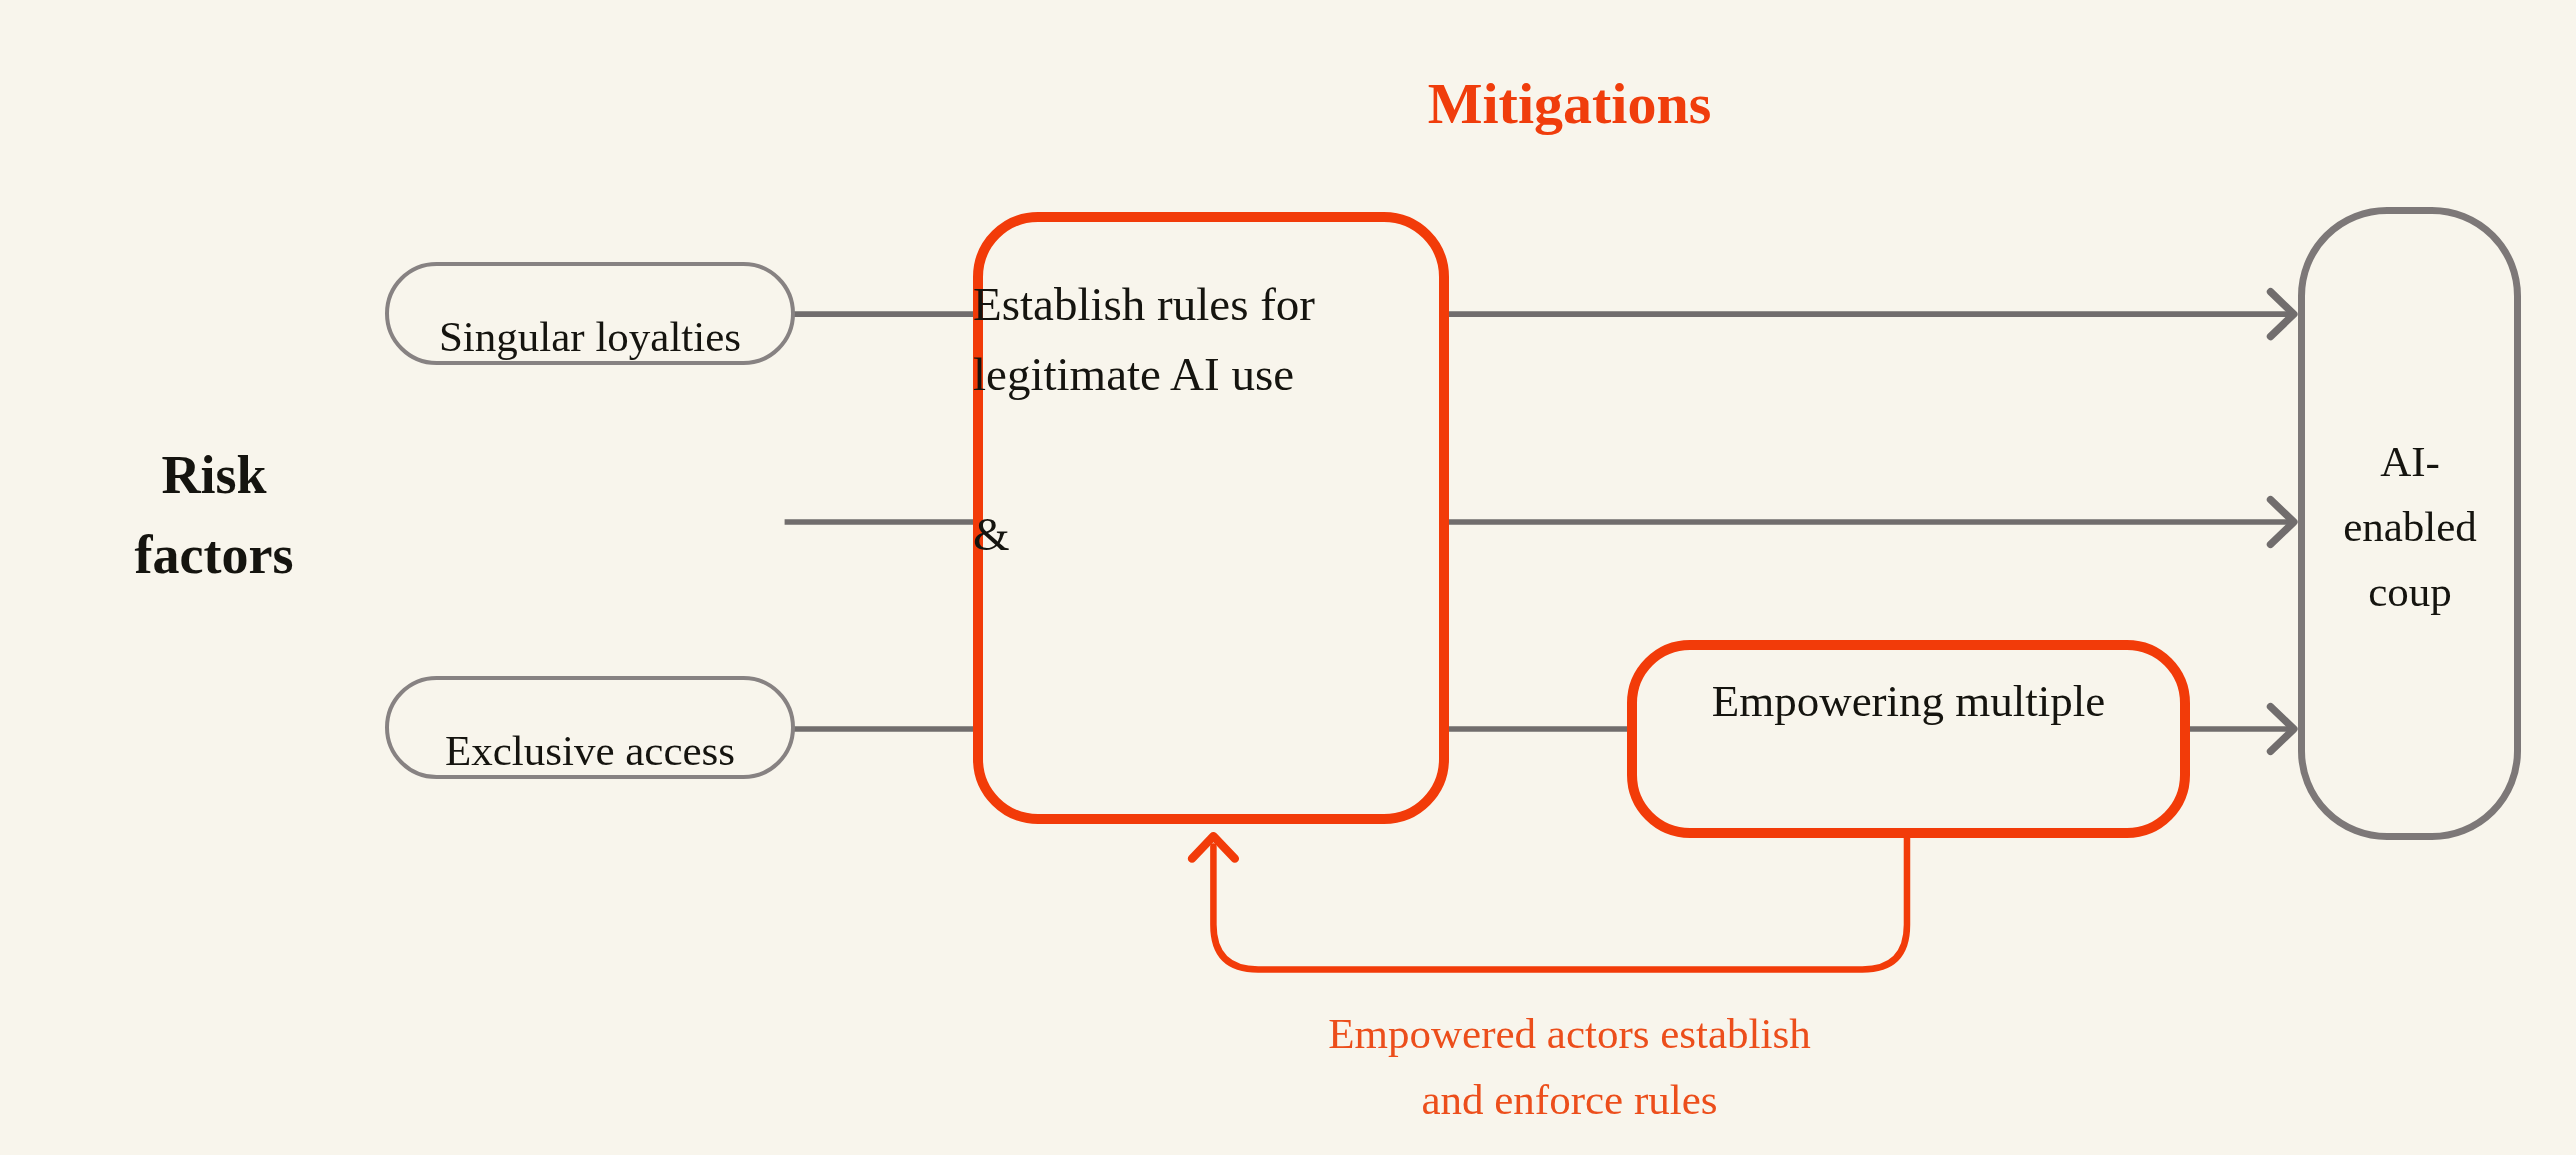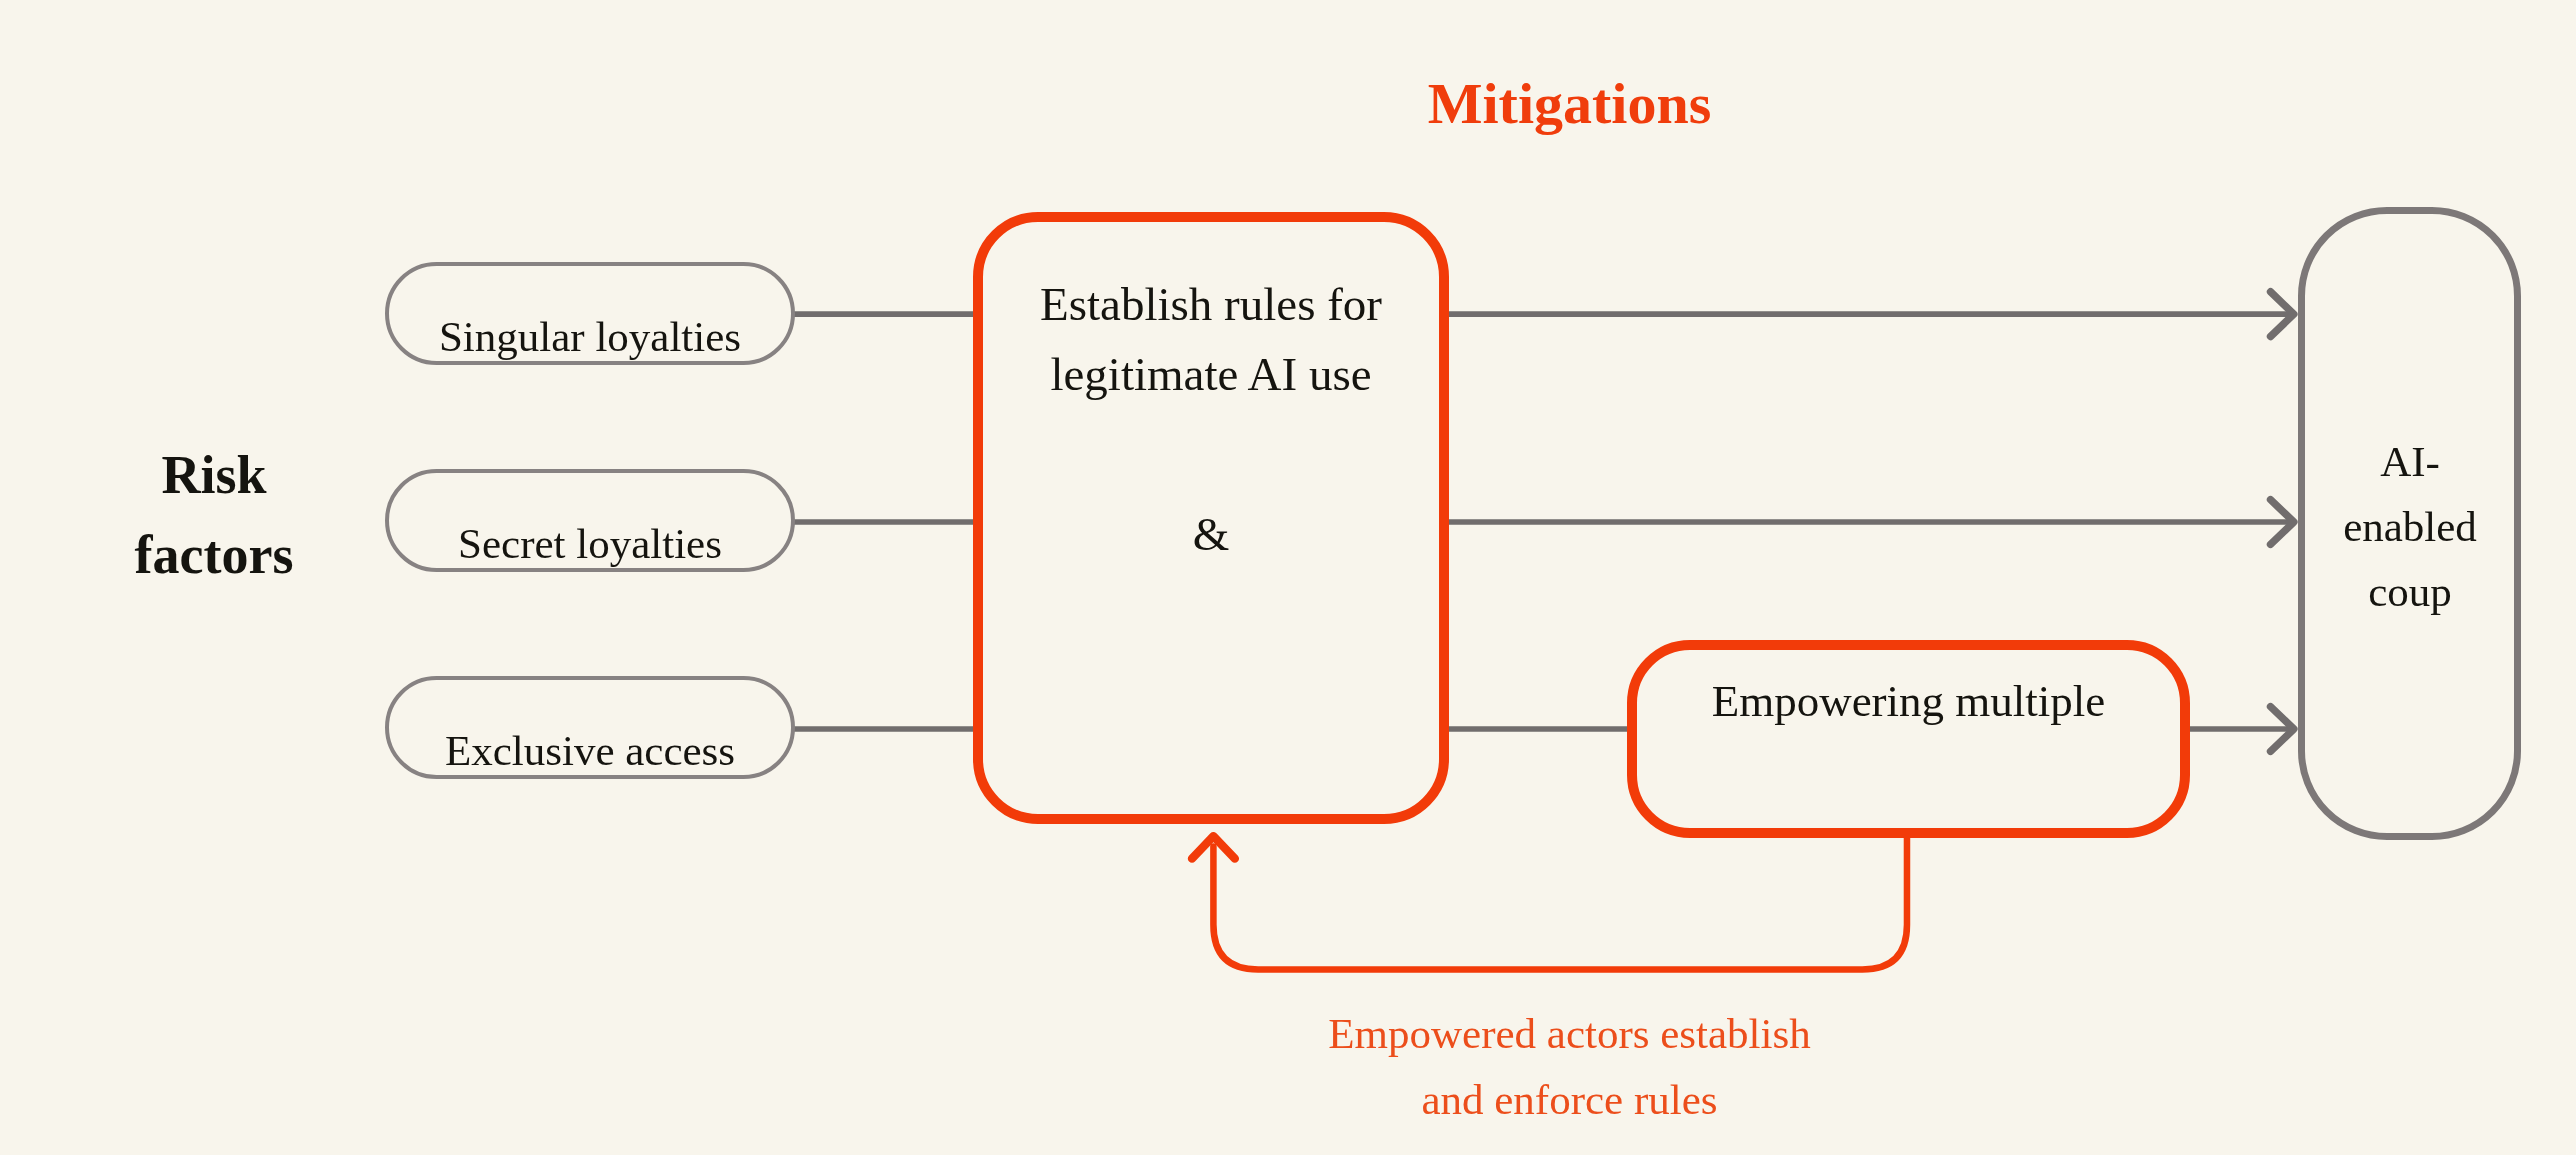--- a/index.html
+++ b/index.html
@@ -48,21 +48,21 @@
   .pill.r2 { top: 469px; }
   .pill.r3 { top: 676px; }
 
   
   .mitigation-box {
     left: 925px; top: 212px; width: 456px; height: 592px;
     background: #F8F5EC;
     border: 10.3px solid #F23B09;
     border-radius: 65px;
   }
-  .mit-text { left: 925px; width: 476px; text-align: center;
+  .mit-text { left: 925px; width: 476px; text-align: left;
     font-size: 47px; line-height: 70px; color: #15140F; }
   .mit-top { top: 269px; }
   .mit-amp { top: 499px; }
   .mit-bottom { top: 636px; }
   .mline { display: block; }
 
   
   .empower-box {
     left: 1579px; top: 640px; width: 543px; height: 178px;
     background: #F8F5EC;
@@ -120,23 +120,20 @@
   <div class="abs title">Mitigations</div>
 
   <div class="abs risk-label">
     <span class="mline">Risk</span>
     <span class="mline">factors</span>
   </div>
 
   <div class="abs pill r1">
     <span>Singular loyalties</span>
   </div>
-  <div class="abs pill r2">
-    <span>Secret loyalties</span>
-  </div>
   <div class="abs pill r3">
     <span>Exclusive access</span>
   </div>
 
   <div class="abs mitigation-box"></div>
   <div class="abs mit-text mit-top">
     <span class="mline">Establish rules for</span>
     <span class="mline">legitimate AI use</span>
   </div>
   <div class="abs mit-text mit-amp">&amp;</div>

